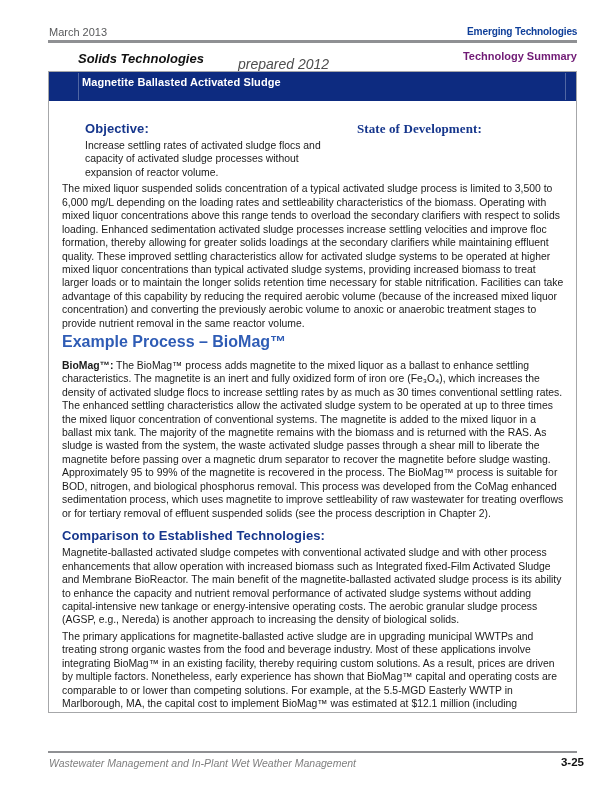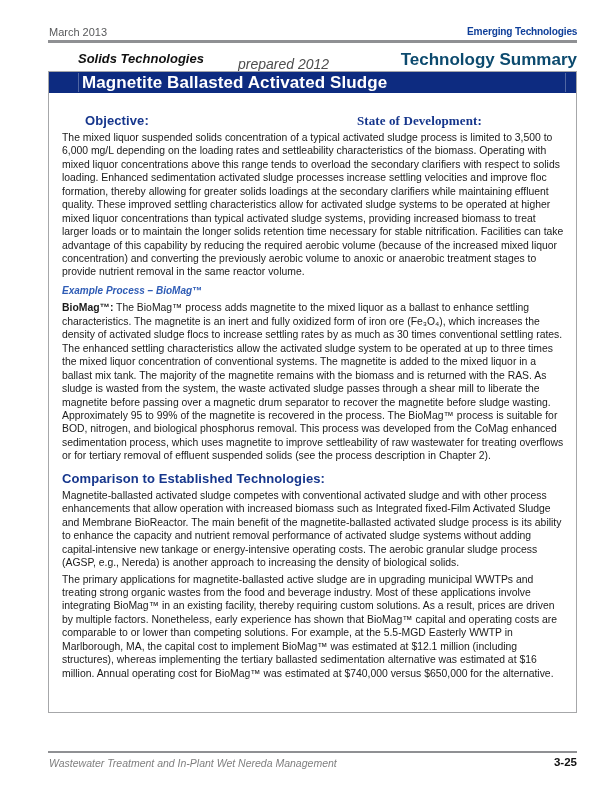--- a/index.html
+++ b/index.html
@@ -31,71 +31,70 @@
   .sub-left {
     position: absolute; left: 78px; top: 51px;
     font-size: 13px; font-weight: bold; font-style: italic; color: #111;
   }
   .sub-center {
     position: absolute; left: 238px; top: 56px;
     font-size: 14px; font-style: italic; color: #4d4d4d;
   }
   .sub-right {
     position: absolute; right: 35px; top: 50px;
-    font-size: 17px; font-weight: bold; color: #0c4a6e;
+    font-size: 11px; font-weight: bold; color: #701a75;
   }
   
   .content-box {
     position: absolute; left: 48px; top: 71px;
     width: 529px; height: 642px;
     border: 1.5px solid var(--border);
     background: #fff;
     overflow: hidden;
   }
   .title-bar {
     position: relative;
-    height: 21px; background: var(--navy);
-    color: #ffffff; font-weight: bold; font-size: 17px;
+    height: 29px; background: var(--navy);
+    color: #ffffff; font-weight: bold; font-size: 11px;
     line-height: 21px; padding-left: 33px;
     letter-spacing: 0.1px;
     white-space: nowrap;
   }
   .bar-divider { position: absolute; top: 1px; bottom: 1px; width: 1px; background: rgba(255,255,255,0.28); }
   .bar-divider.left  { left: 29px; }
   .bar-divider.right { right: 10px; }
   .box-inner {
     padding: 12px 12px 0 13px;
     font-size: 10.4px; line-height: 13.45px;
   }
   h2 {
     font-size: 13px; font-weight: bold; color: var(--heading);
     margin: 0 0 3.5px 0; letter-spacing: 0.1px;
   }
   .section + .section h2, .flow h2 { margin-top: 9px; }
   h3 {
-    font-size: 10px; font-weight: bold; color: var(--subheading);
-    margin: 5px 0 4px 0;
-    font-style: italic;
+    font-size: 16px; font-weight: bold; color: var(--subheading);
+    margin: 5px 0 10px 0;
   }
   p { margin: 0 0 3px 0; text-align: left; }
   .lead { font-weight: bold; }
   .two-col { display: flex; }
   .col-left  { flex: 0 0 272px; padding-right: 14px; margin-left: 23px; }
   .col-right { flex: 1; font-family: Liberation Serif, serif; }
   
   .footer-rule {
     position: absolute; left: 48px; right: 35px; top: 751px;
     height: 2px; background: var(--rule);
   }
   .footer-title {
     position: absolute; left: 49px; top: 757px;
     font-size: 10.5px; font-style: italic; color: var(--footer_gray);
   }
   .page-number {
-    position: absolute; right: 35px; top: 756px;
+    position: absolute; right: 28px; top: 756px;
     font-size: 11.5px; font-weight: bold; color: #111;
   }
 </style>
 </head>
 <body>
 
 <div class="page">
 
   <div class="header-date">March 2013</div>
   <div class="header-brand">Emerging Technologies</div>
@@ -110,20 +109,21 @@
       <span class="bar-divider left"></span>
       <span>Magnetite Ballasted Activated Sludge</span>
       <span class="bar-divider right"></span>
     </div>
 
     <div class="box-inner flow">
 
       <div class="two-col">
         <div class="col-left section">
           <h2>Objective:</h2>
+          <p>Increase settling rates of activated sludge flocs and capacity of activated sludge processes without expansion of reactor volume.</p>
         </div>
         <div class="col-right section">
           <h2>State of Development:</h2>
         </div>
       </div>
 
       <div class="section">
         <p>The mixed liquor suspended solids concentration of a typical activated sludge process is limited to 3,500 to 6,000 mg/L depending on the loading rates and settleability characteristics of the biomass. Operating with mixed liquor concentrations above this range tends to overload the secondary clarifiers with respect to solids loading. Enhanced sedimentation activated sludge processes increase settling velocities and improve floc formation, thereby allowing for greater solids loadings at the secondary clarifiers while maintaining effluent quality. These improved settling characteristics allow for activated sludge systems to be operated at higher mixed liquor concentrations than typical activated sludge systems, providing increased biomass to treat larger loads or to maintain the longer solids retention time necessary for stable nitrification. Facilities can take advantage of this capability by reducing the required aerobic volume (because of the increased mixed liquor concentration) and converting the previously aerobic volume to anoxic or anaerobic treatment stages to provide nutrient removal in the same reactor volume.</p>
         <h3>Example Process – BioMag™</h3>
         <p><span class="lead">BioMag™:</span><span> The BioMag™ process adds magnetite to the mixed liquor as a ballast to enhance settling characteristics. The magnetite is an inert and fully oxidized form of iron ore (Fe₃O₄), which increases the density of activated sludge flocs to increase settling rates by as much as 30 times conventional settling rates. The enhanced settling characteristics allow the activated sludge system to be operated at up to three times the mixed liquor concentration of conventional systems. The magnetite is added to the mixed liquor in a ballast mix tank. The majority of the magnetite remains with the biomass and is returned with the RAS. As sludge is wasted from the system, the waste activated sludge passes through a shear mill to liberate the magnetite before passing over a magnetic drum separator to recover the magnetite before sludge wasting. Approximately 95 to 99% of the magnetite is recovered in the process. The BioMag™ process is suitable for BOD, nitrogen, and biological phosphorus removal. This process was developed from the CoMag enhanced sedimentation process, which uses magnetite to improve settleability of raw wastewater for treating overflows or for tertiary removal of effluent suspended solids (see the process description in Chapter 2).</span></p>
@@ -135,16 +135,16 @@
       </div>
 
       <div class="section">
         <p>The primary applications for magnetite-ballasted active sludge are in upgrading municipal WWTPs and treating strong organic wastes from the food and beverage industry. Most of these applications involve integrating BioMag™ in an existing facility, thereby requiring custom solutions. As a result, prices are driven by multiple factors. Nonetheless, early experience has shown that BioMag™ capital and operating costs are comparable to or lower than competing solutions. For example, at the 5.5-MGD Easterly WWTP in Marlborough, MA, the capital cost to implement BioMag™ was estimated at $12.1 million (including structures), whereas implementing the tertiary ballasted sedimentation alternative was estimated at $16 million. Annual operating cost for BioMag™ was estimated at $740,000 versus $650,000 for the alternative.</p>
       </div>
 
     </div>
   </div>
 
   <div class="footer-rule"></div>
-  <div class="footer-title">Wastewater Treatment and In-Plant Wet Nereda Management</div>
+  <div class="footer-title">Wastewater Management and In-Plant Wet Weather Management</div>
   <div class="page-number">3-25</div>
 
 </div>
 
 </body></html>

